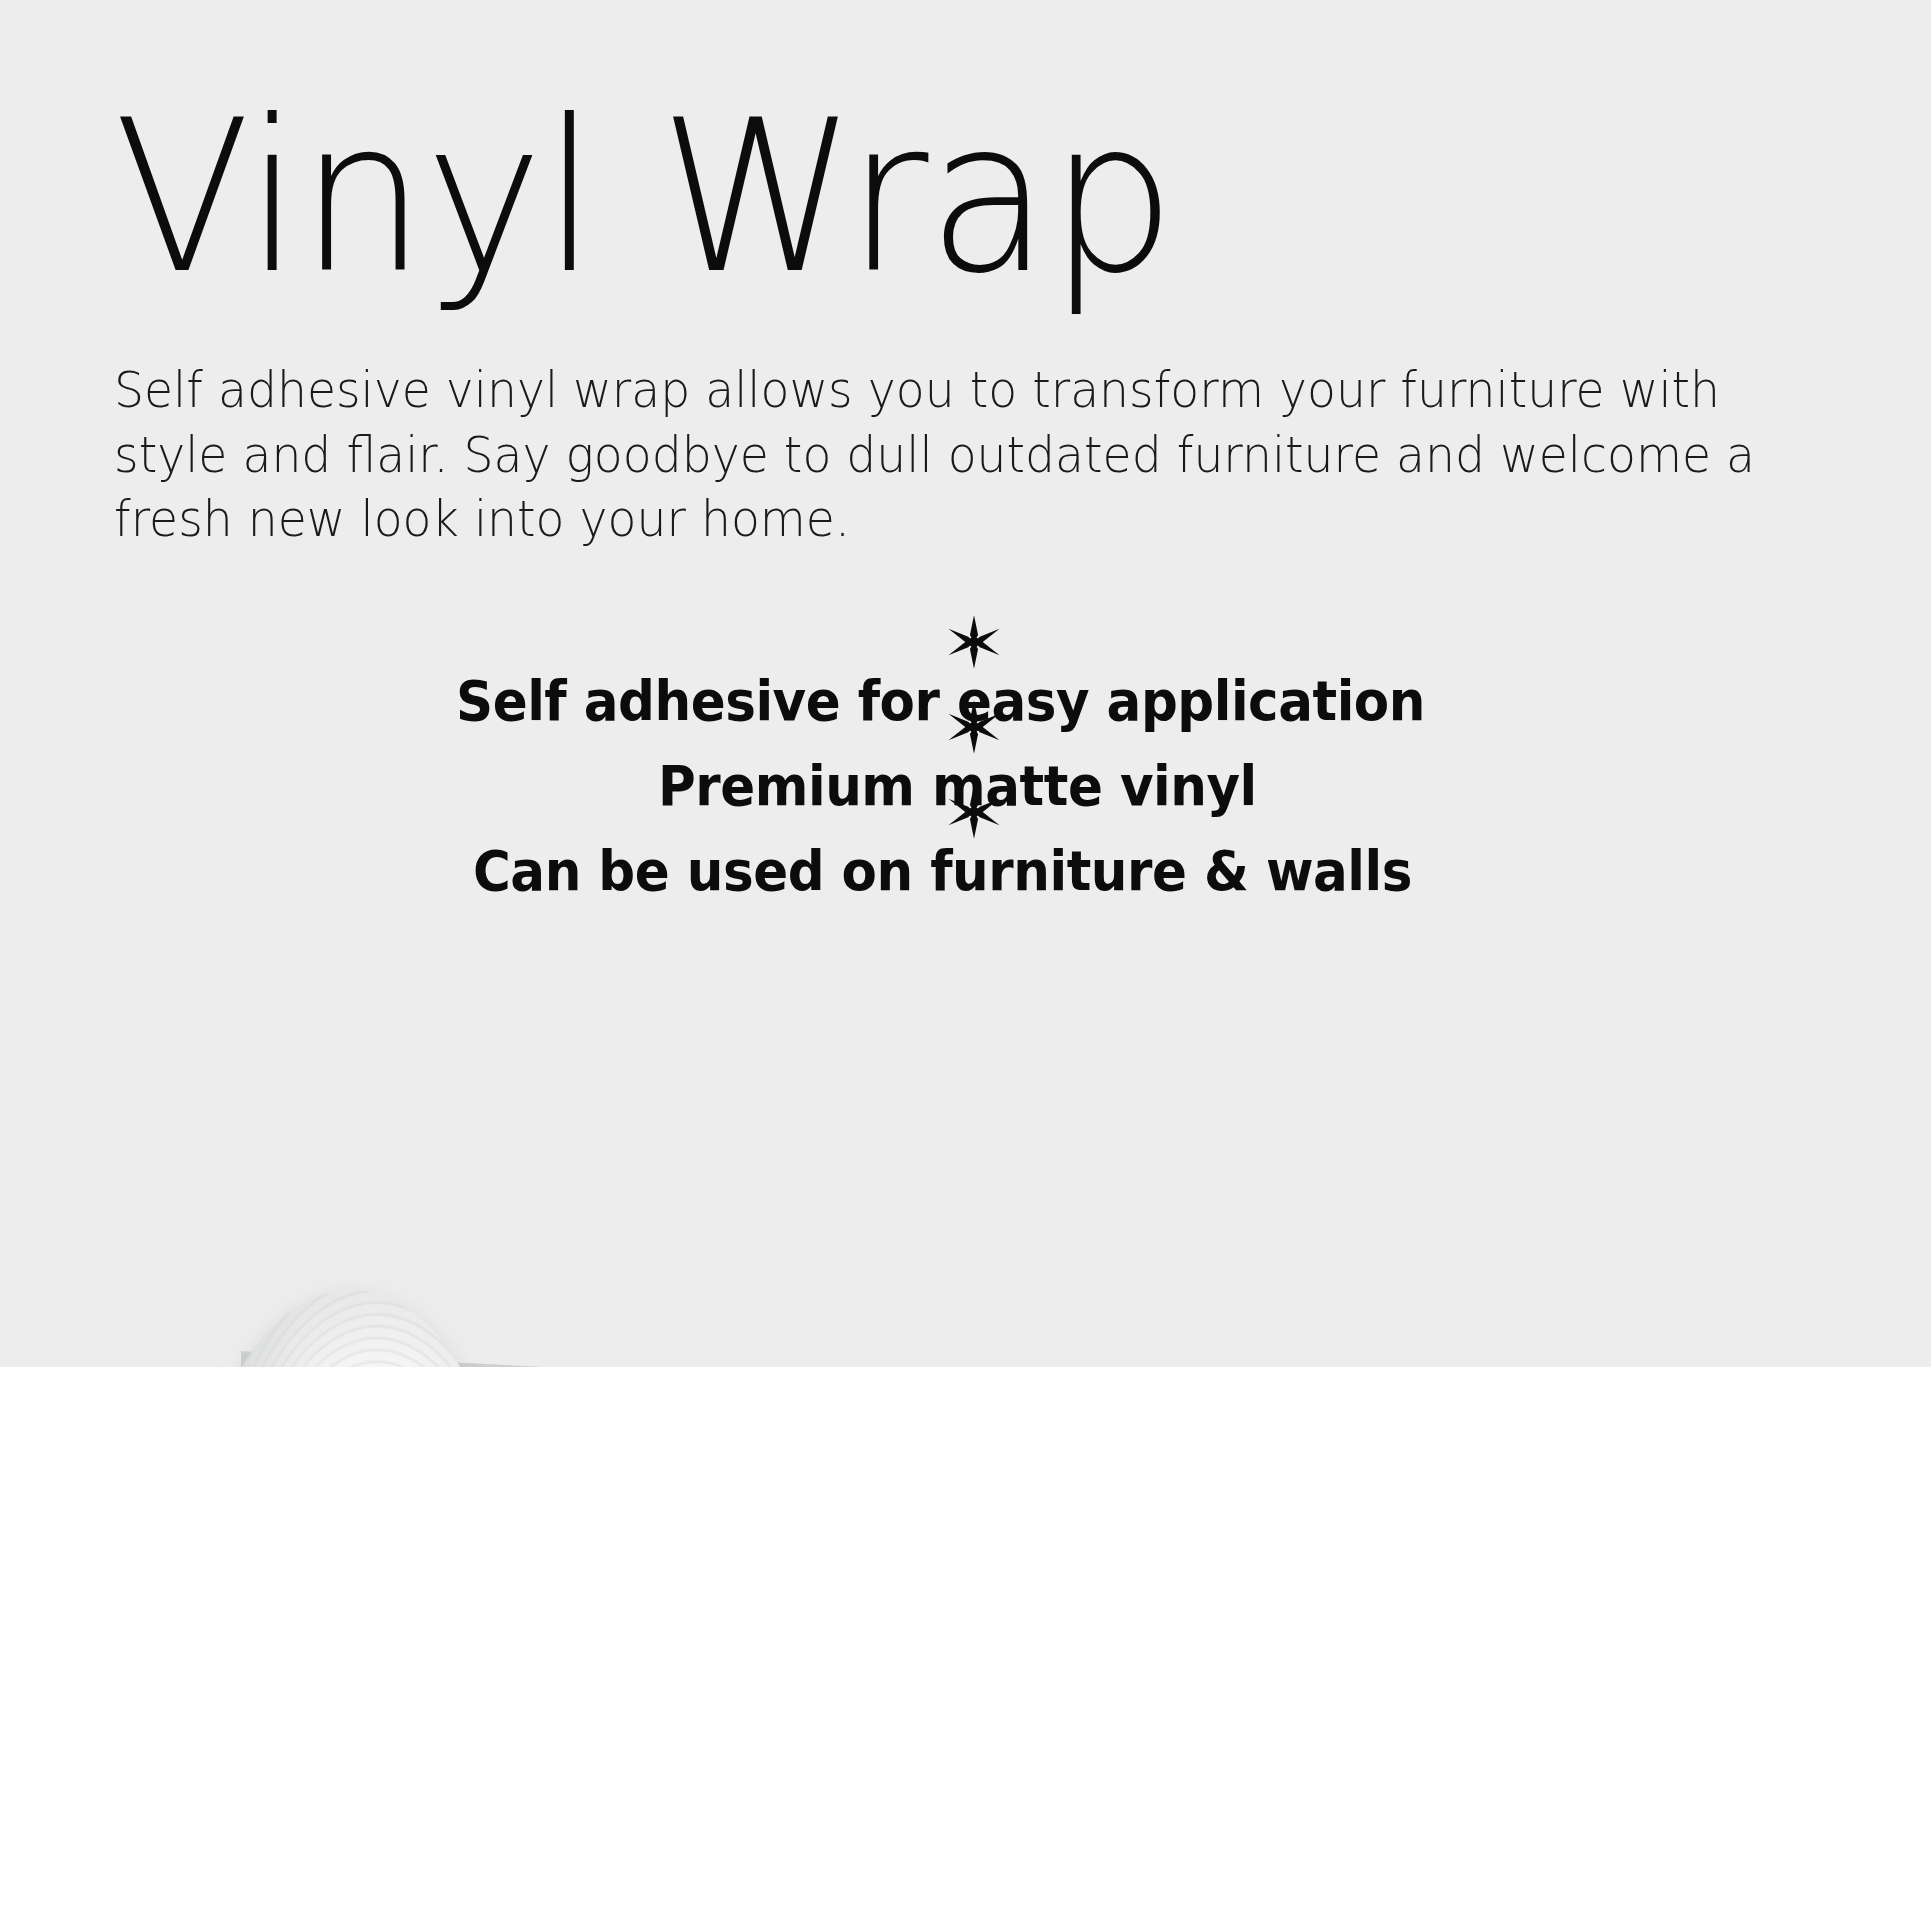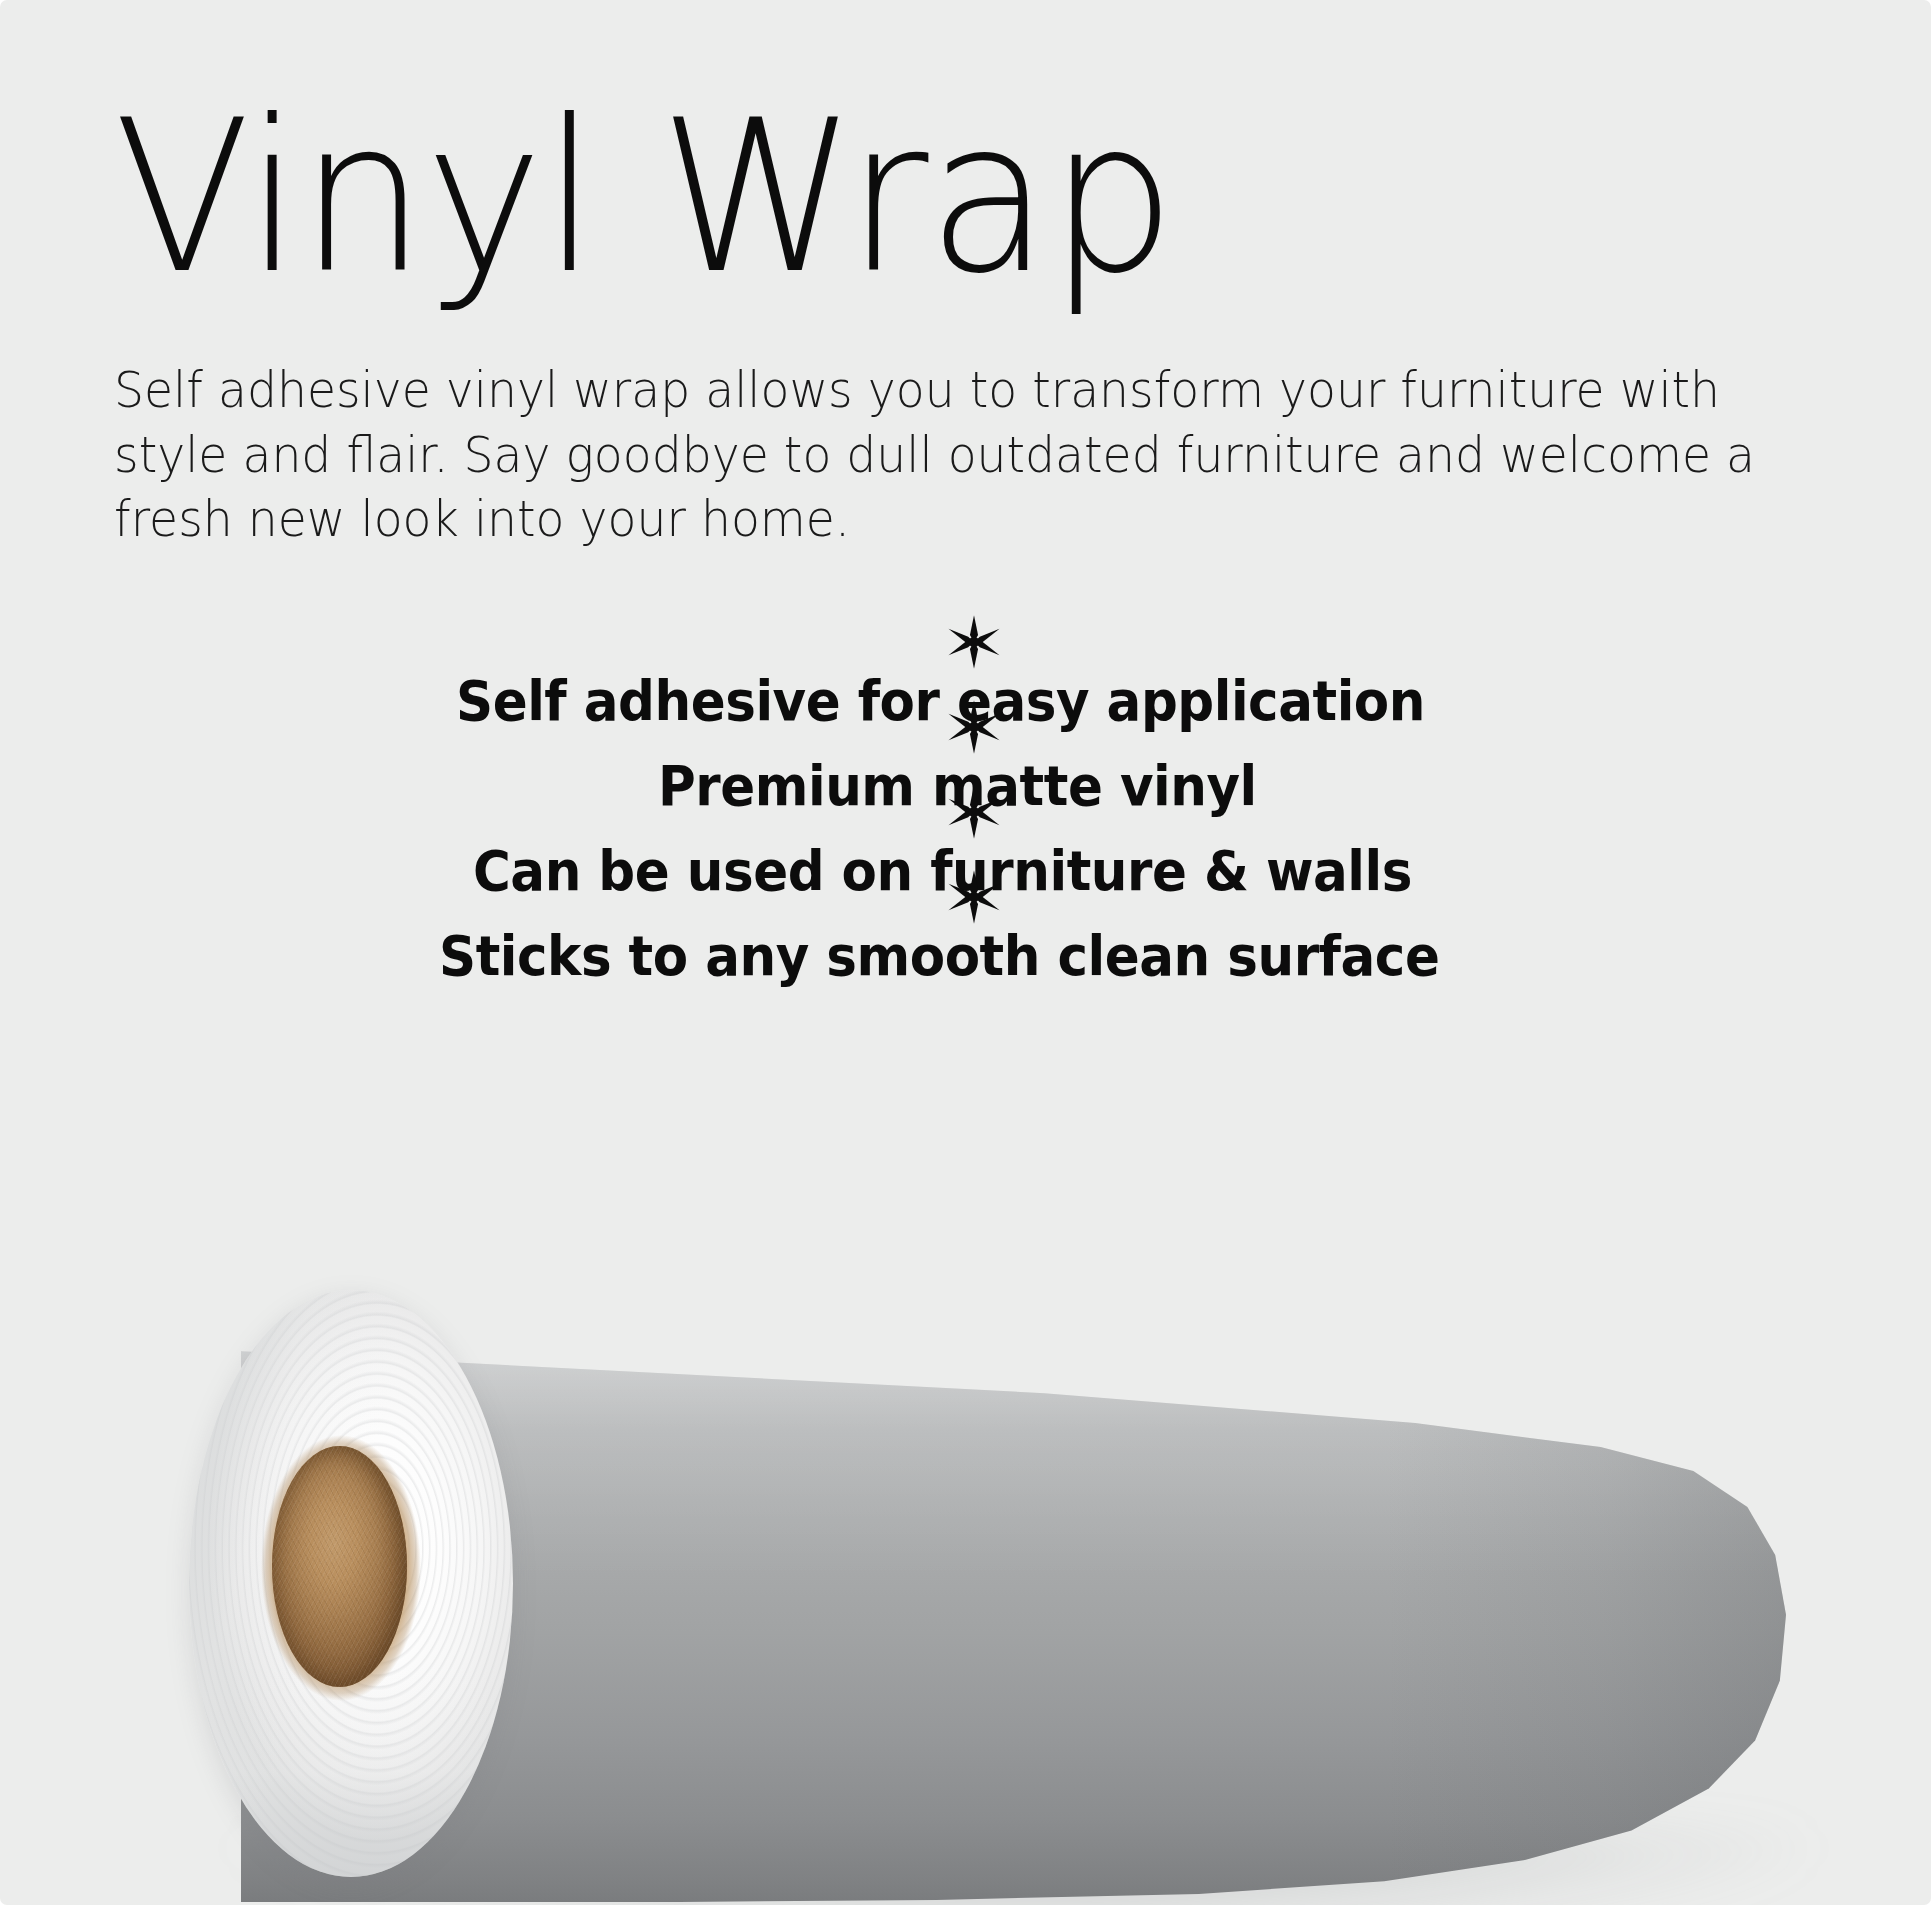--- a/index.html
+++ b/index.html
@@ -10,24 +10,23 @@
   body {
     width: 1931px;
     height: 1931px;
     overflow: hidden;
     font-family: "Liberation Sans", sans-serif;
   }
 
   #page {
     position: relative;
     width: 1931px;
-    height: 1905px;
+    height: 1367px;
     background: #ecedec;
     overflow: hidden;
-    border-radius: 7px;
   }
 
   
   #text-block {
     position: absolute;
     left: 114px;
     top: 93px;
     width: 1738px;
   }
 
@@ -358,36 +357,20 @@
               <path d="M6 73 L36 49 L50 50 L40 59 Z"></path>
               <path d="M94 27 L64 51 L50 50 L60 41 Z"></path>
               <circle cx="50" cy="50" r="9"></circle>
             </g>
           </svg>
         </span>
         <span class="feature-label">Can be used on furniture &amp; walls</span>
       </li>
 
 
-      <li class="feature-item">
-        <span class="feature-asterisk">
-          <svg viewBox="0 0 100 100" xmlns="http://www.w3.org/2000/svg" aria-hidden="true">
-            <g fill="#0c0c0c">
-              <path d="M50 4 L57 38 L50 50 L43 38 Z"></path>
-              <path d="M50 96 L43 62 L50 50 L57 62 Z"></path>
-              <path d="M6 27 L40 41 L50 50 L36 51 Z"></path>
-              <path d="M94 73 L60 59 L50 50 L64 49 Z"></path>
-              <path d="M6 73 L36 49 L50 50 L40 59 Z"></path>
-              <path d="M94 27 L64 51 L50 50 L60 41 Z"></path>
-              <circle cx="50" cy="50" r="9"></circle>
-            </g>
-          </svg>
-        </span>
-        <span class="feature-label">Sticks to any smooth clean surface</span>
-      </li>
 
 
     </ul>
   </div>
 
   <div id="product-photo">
 
     <div class="roll-shadow"></div>
 
     <div class="roll-body">

